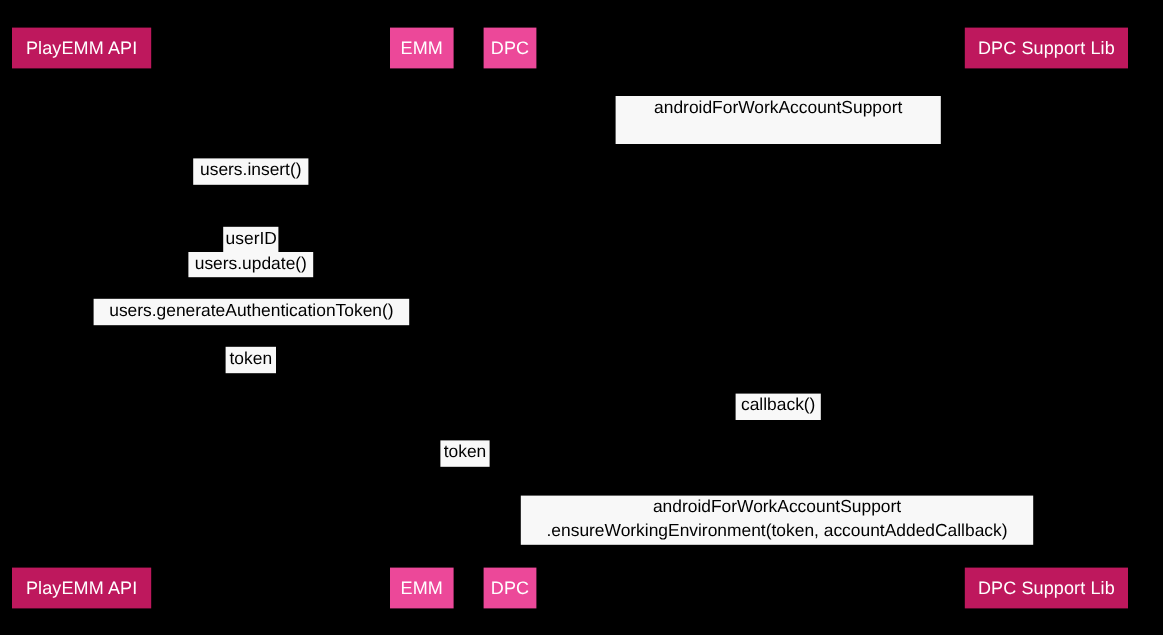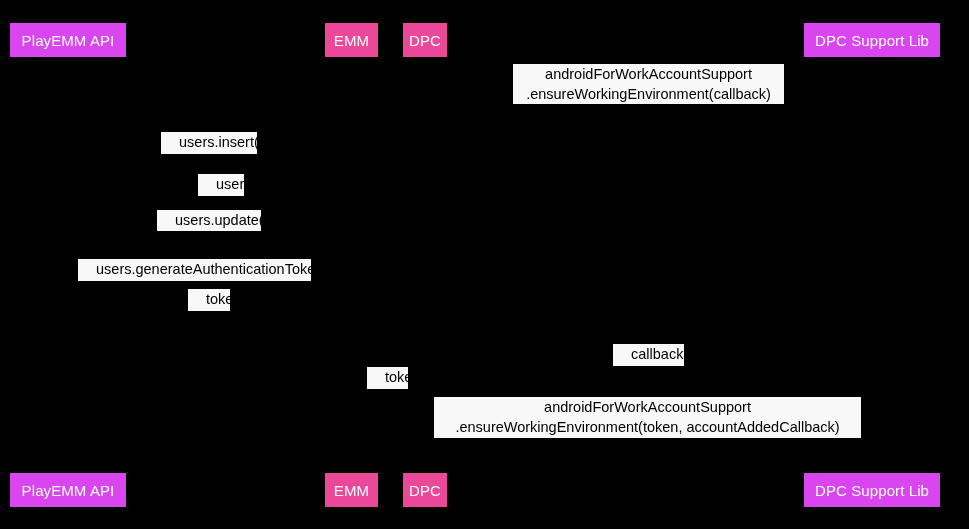--- a/index.html
+++ b/index.html
@@ -30,46 +30,47 @@
     display: flex;
     align-items: center;
     justify-content: center;
     color: #ffffff;
     font-size: 15px;
     line-height: 1;
     letter-spacing: 0.1px;
     white-space: nowrap;
     user-select: none;
   }
-  .actor.green { background: #d946ef; align-items: center; }
+  .actor.green { background: #be185d; align-items: center; }
   .actor.blue  { background: #ec4899; }
 
   
   .lifeline {
     position: absolute;
     width: 1px;
     background: #000000;
   }
 
   
   .msg {
     position: absolute;
     box-sizing: border-box;
     background: #f8f8f8;
     color: #000000;
     font-size: 14.5px;
     line-height: 19px;
     text-align: center;
     white-space: nowrap;
-    padding: 1px 2px 2px 18px;
+    padding: 1px 2px 2px 2px;
     user-select: none;
   }
   .msg.two-line {
     line-height: 19.5px;
     padding: 1px 3px 0 3px;
+    margin-top: 16px;
   }
   .msg .ln { display: block; }
 </style>
 </head>
 <body>
 
 <div id="diagram">
 
   <div id="lifelines">
       <div class="lifeline" style="left: 68px; top: 57px; height: 416px;"></div>
@@ -89,38 +90,37 @@
         <span>DPC</span>
       </div>
       <div class="actor green" style="left: 804px; top: 23px; width: 136px; height: 34px;">
         <span>DPC Support Lib</span>
       </div>
     </div>
 
   <div id="messages">
       <div class="msg two-line" style="left: 513px; top: 64px; width: 271px; height: 40px;">
         <span class="ln">androidForWorkAccountSupport</span>
-        <span class="ln">.ensureWorkingEnvironment(callback)</span>
       </div>
       <div class="msg" style="left: 161px; top: 132px; width: 96px; height: 22px;">
         <span class="ln">users.insert()</span>
       </div>
-      <div class="msg" style="left: 186px; top: 174px; width: 46px; height: 22px; margin-left: 12px;">
+      <div class="msg" style="left: 186px; top: 189px; width: 46px; height: 22px;">
         <span class="ln">userID</span>
       </div>
       <div class="msg" style="left: 157px; top: 210px; width: 104px; height: 21px;">
         <span class="ln">users.update()</span>
       </div>
-      <div class="msg" style="left: 78px; top: 259px; width: 233px; height: 22px;">
+      <div class="msg" style="left: 78px; top: 249px; width: 263px; height: 22px;">
         <span class="ln">users.generateAuthenticationToken()</span>
       </div>
       <div class="msg" style="left: 188px; top: 289px; width: 42px; height: 22px;">
         <span class="ln">token</span>
       </div>
-      <div class="msg" style="left: 613px; top: 328px; width: 71px; height: 22px; margin-top: 16px;">
+      <div class="msg" style="left: 613px; top: 328px; width: 71px; height: 22px;">
         <span class="ln">callback()</span>
       </div>
       <div class="msg" style="left: 367px; top: 367px; width: 41px; height: 22px;">
         <span class="ln">token</span>
       </div>
       <div class="msg two-line" style="left: 434px; top: 397px; width: 427px; height: 41px;">
         <span class="ln">androidForWorkAccountSupport</span>
         <span class="ln">.ensureWorkingEnvironment(token, accountAddedCallback)</span>
       </div>
     </div>

